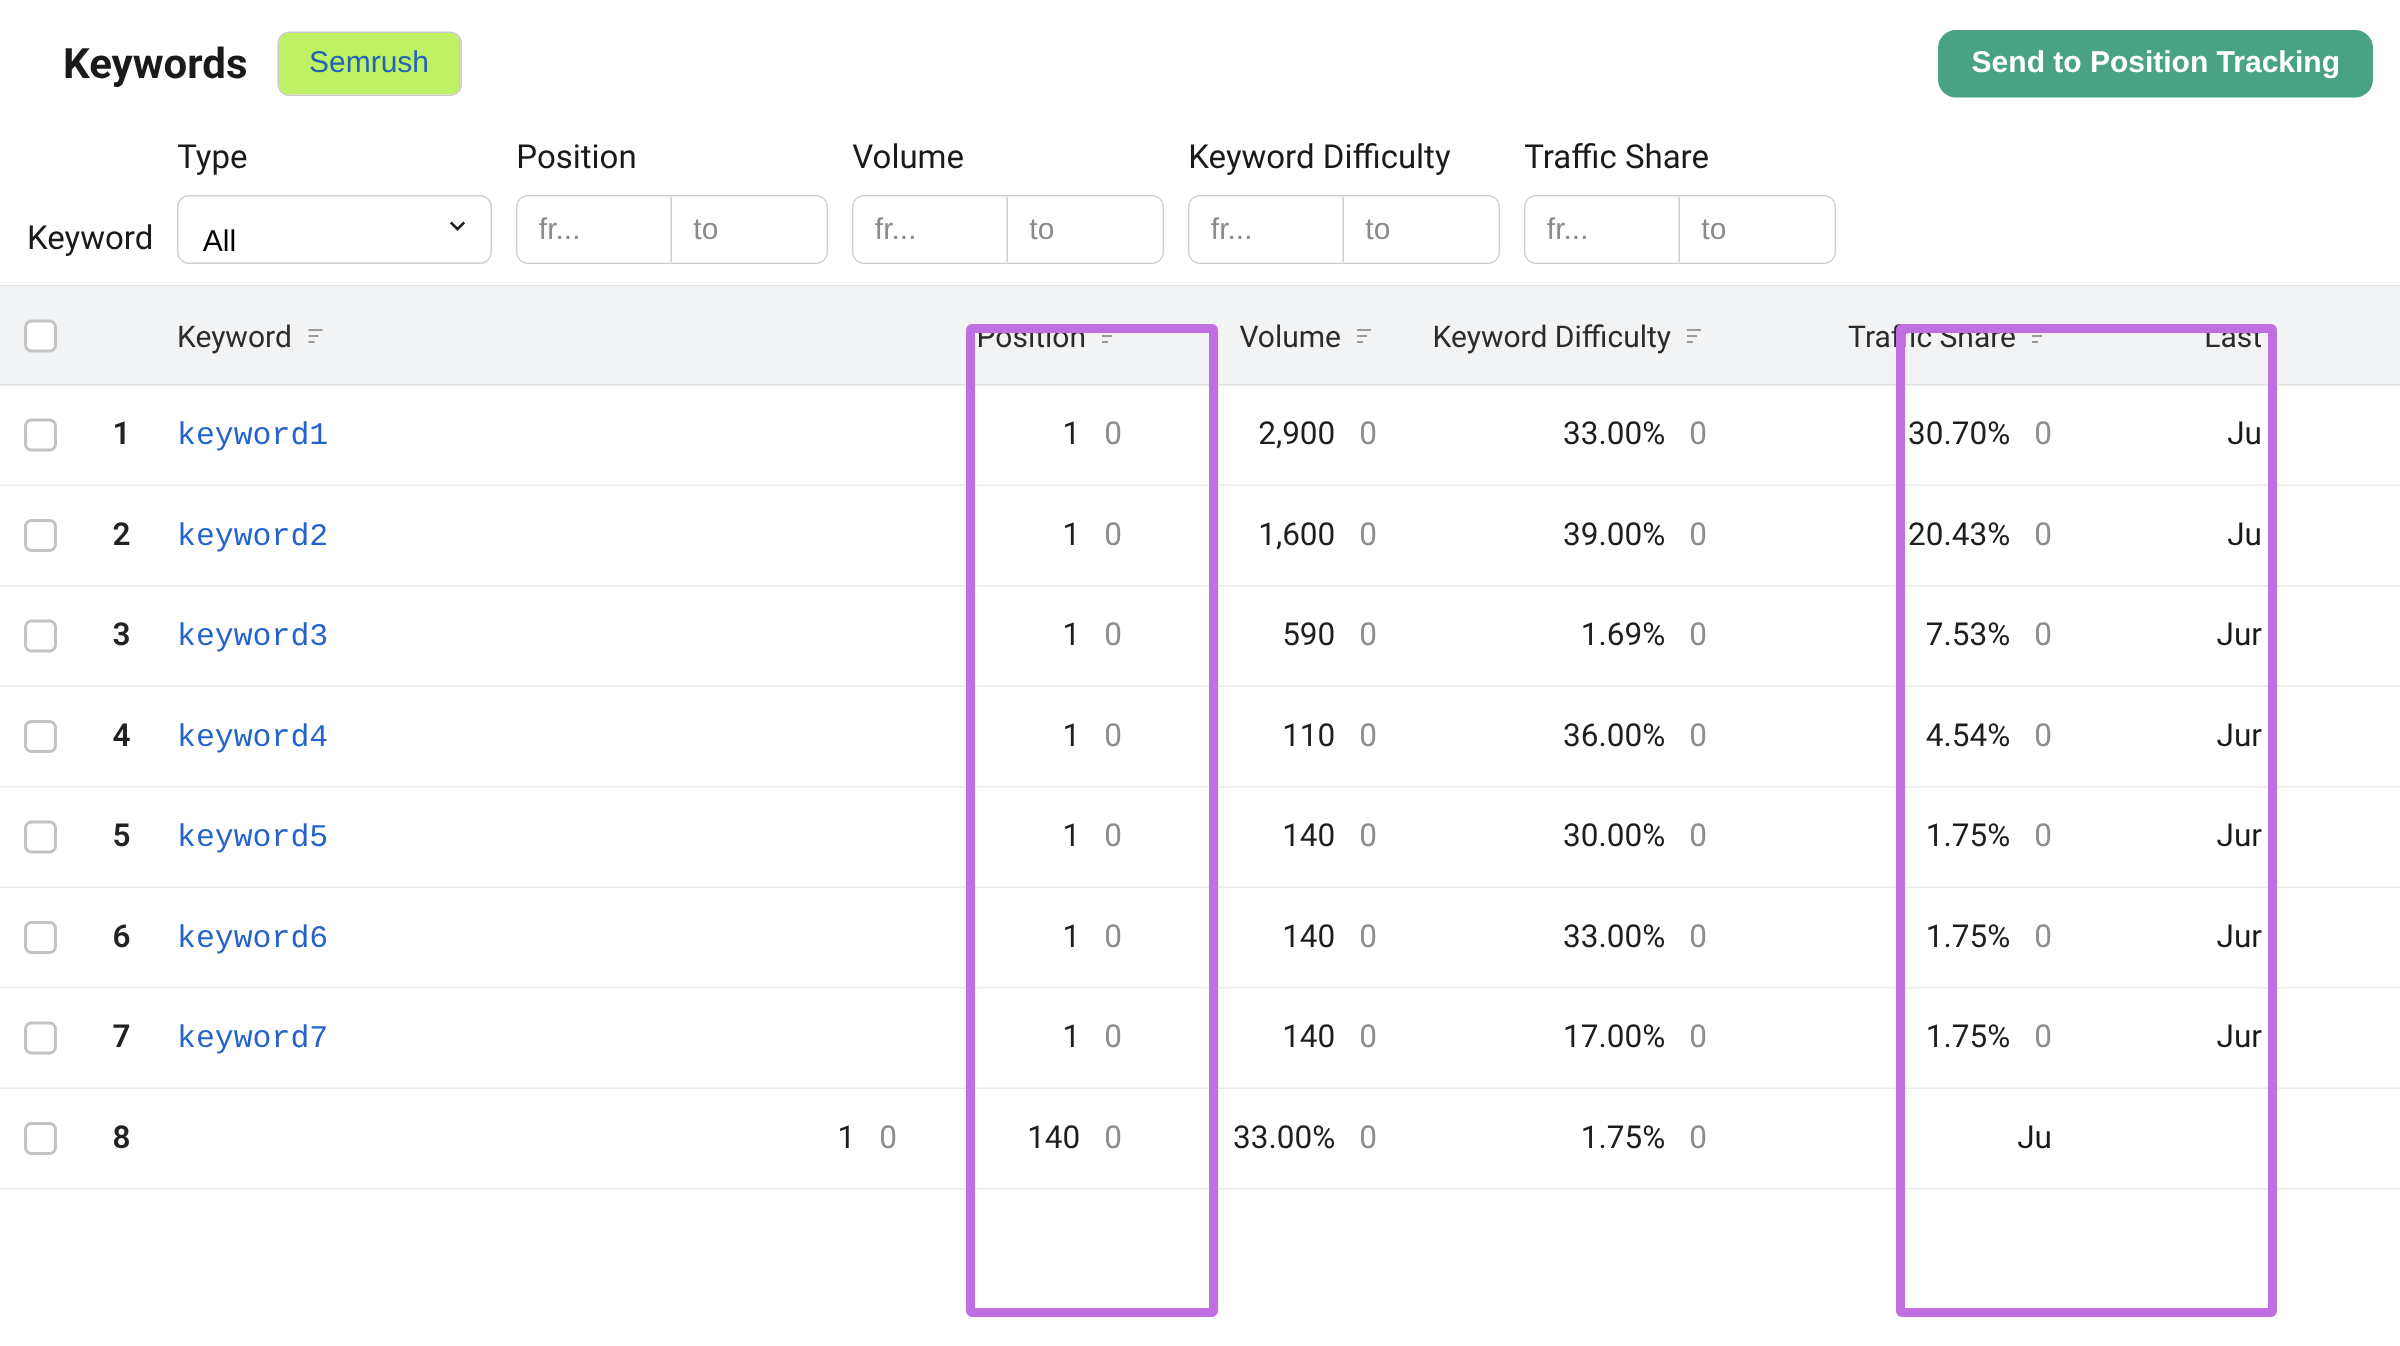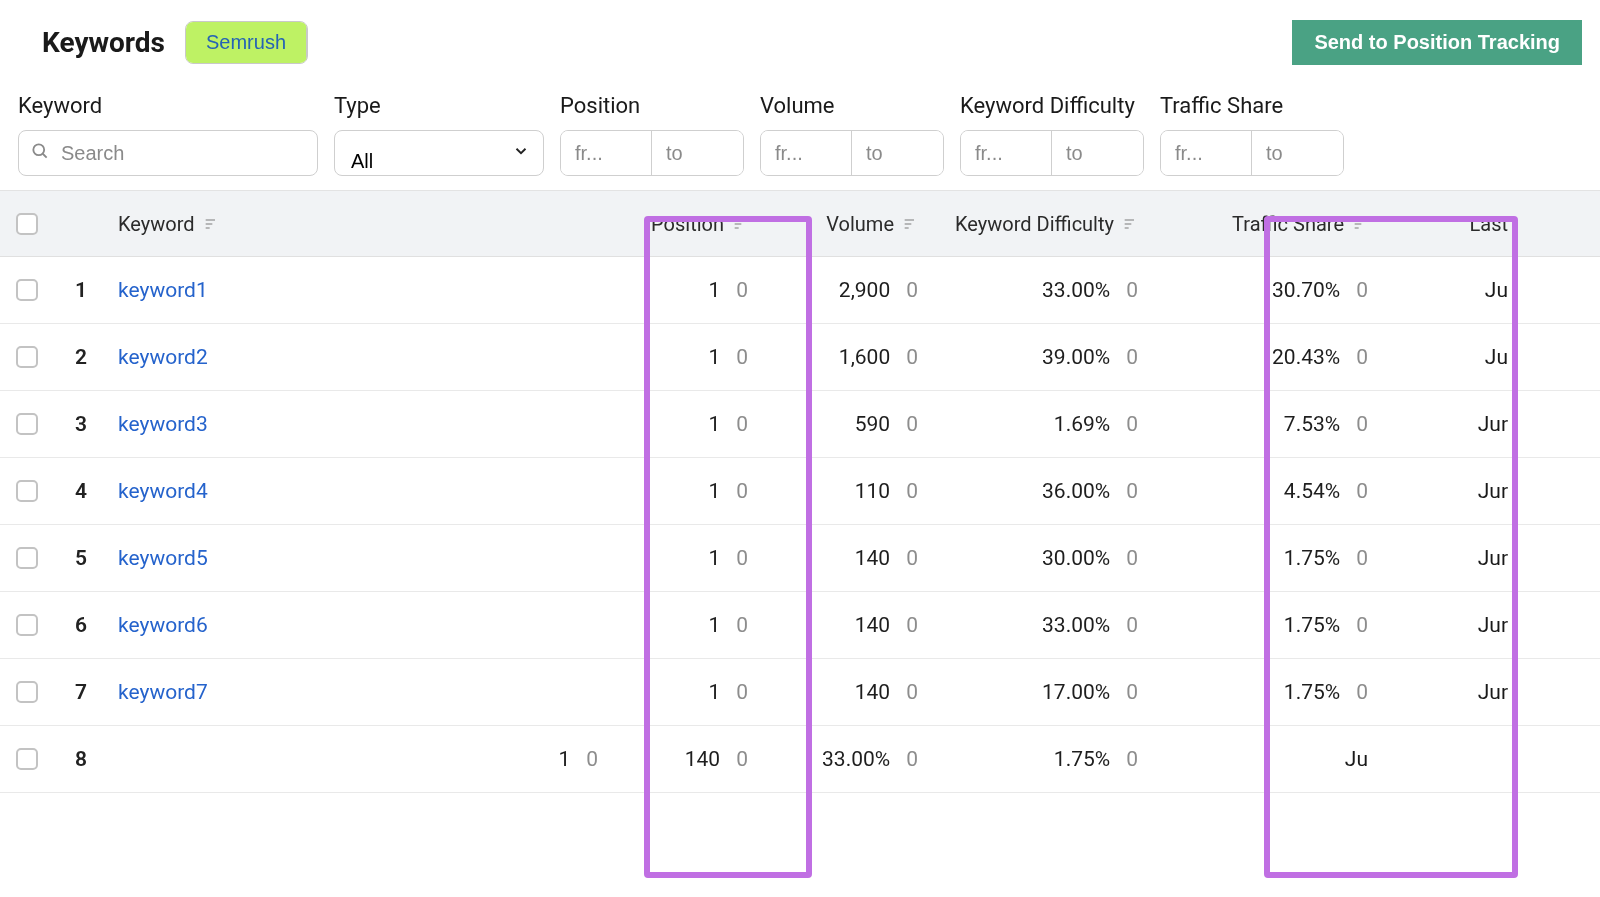--- a/index.html
+++ b/index.html
@@ -44,21 +44,21 @@
   .tab-btn.active {
     background: #bef264;
     color: #2563b5;
     border-right: 1.5px solid #c9c9c9;
   }
   .header-spacer { flex: 1; }
   .send-btn {
     background: #4aa284;
     color: #fff;
     border: none;
-    border-radius: 0;
+    border-radius: 12px;
     padding: 11px 22px;
     font-size: 20px;
     font-weight: 600;
     cursor: pointer;
   }
 
   
   .filters-row {
     display: flex;
     gap: 16px;
@@ -105,21 +105,21 @@
     position: absolute; right: 14px; top: 50%; transform: translateY(-50%);
     pointer-events: none;
   }
 
   .range-pair {
     display: inline-flex;
     border: 1.5px solid #cfcfcf;
     border-radius: 8px;
     overflow: hidden;
     height: 46px;
-    width: 184px;
+    width: 208px;
   }
   .range-pair input {
     border: none;
     width: 50%;
     padding: 0 14px;
     font-size: 20px;
     color: #555;
   }
   .range-pair input:first-child { border-right: 1.5px solid #cfcfcf; }
   .range-pair input::placeholder { color: #8a8a8a; }
@@ -155,21 +155,21 @@
     grid-template-columns: 54px 54px 500px 150px 170px 220px 230px 140px;
     align-items: center;
     height: 67px;
     border-bottom: 1px solid #e9e9e9;
     font-size: 21px;
     position: relative;
   }
   .cell { padding: 0 10px; text-align: right; }
   .cell.idx { text-align: center; font-weight: 600; color: #222; }
   .cell.kw { text-align: left; }
-  .cell.kw a { color: #2563cc; text-decoration: none; }
+  .cell.kw a { color: #2563cc; text-decoration: none; font-family: Liberation Mono, monospace; }
   .chk-wrap {
     display: flex; justify-content: center; align-items: center;
   }
   .chk {
     width: 22px; height: 22px; border: 2px solid #c3c3c3; border-radius: 5px; background:#fff; cursor:pointer;
   }
 
   
   .hl {
     position: absolute;
@@ -196,29 +196,20 @@
     <button class="tab-btn active">Semrush</button>
   </div>
   <div class="header-spacer"></div>
   <button class="send-btn">Send to Position Tracking</button>
 </div>
 
 <div class="filters-row">
 
   <div class="filter-group">
     <div class="filter-label">Keyword</div>
-    <div class="search-wrap">
-      <span class="s-icon">
-        <svg width="20" height="20" viewBox="0 0 24 24" fill="none" stroke="currentColor" stroke-width="2.2">
-            <circle cx="10.5" cy="10.5" r="6.5"></circle>
-            <line x1="20" y1="20" x2="15.3" y2="15.3"></line>
-          </svg>
-      </span>
-      <input class="search-input" placeholder="Search" style="">
-    </div>
   </div>
 
   <div class="filter-group">
     <div class="filter-label">Type</div>
     <div class="select-wrap">
       <select class="select-input">
         <option>All</option>
       </select>
       <span class="chev">
         <svg width="18" height="18" viewBox="0 0 24 24" fill="none" stroke="#222" stroke-width="2.5">

